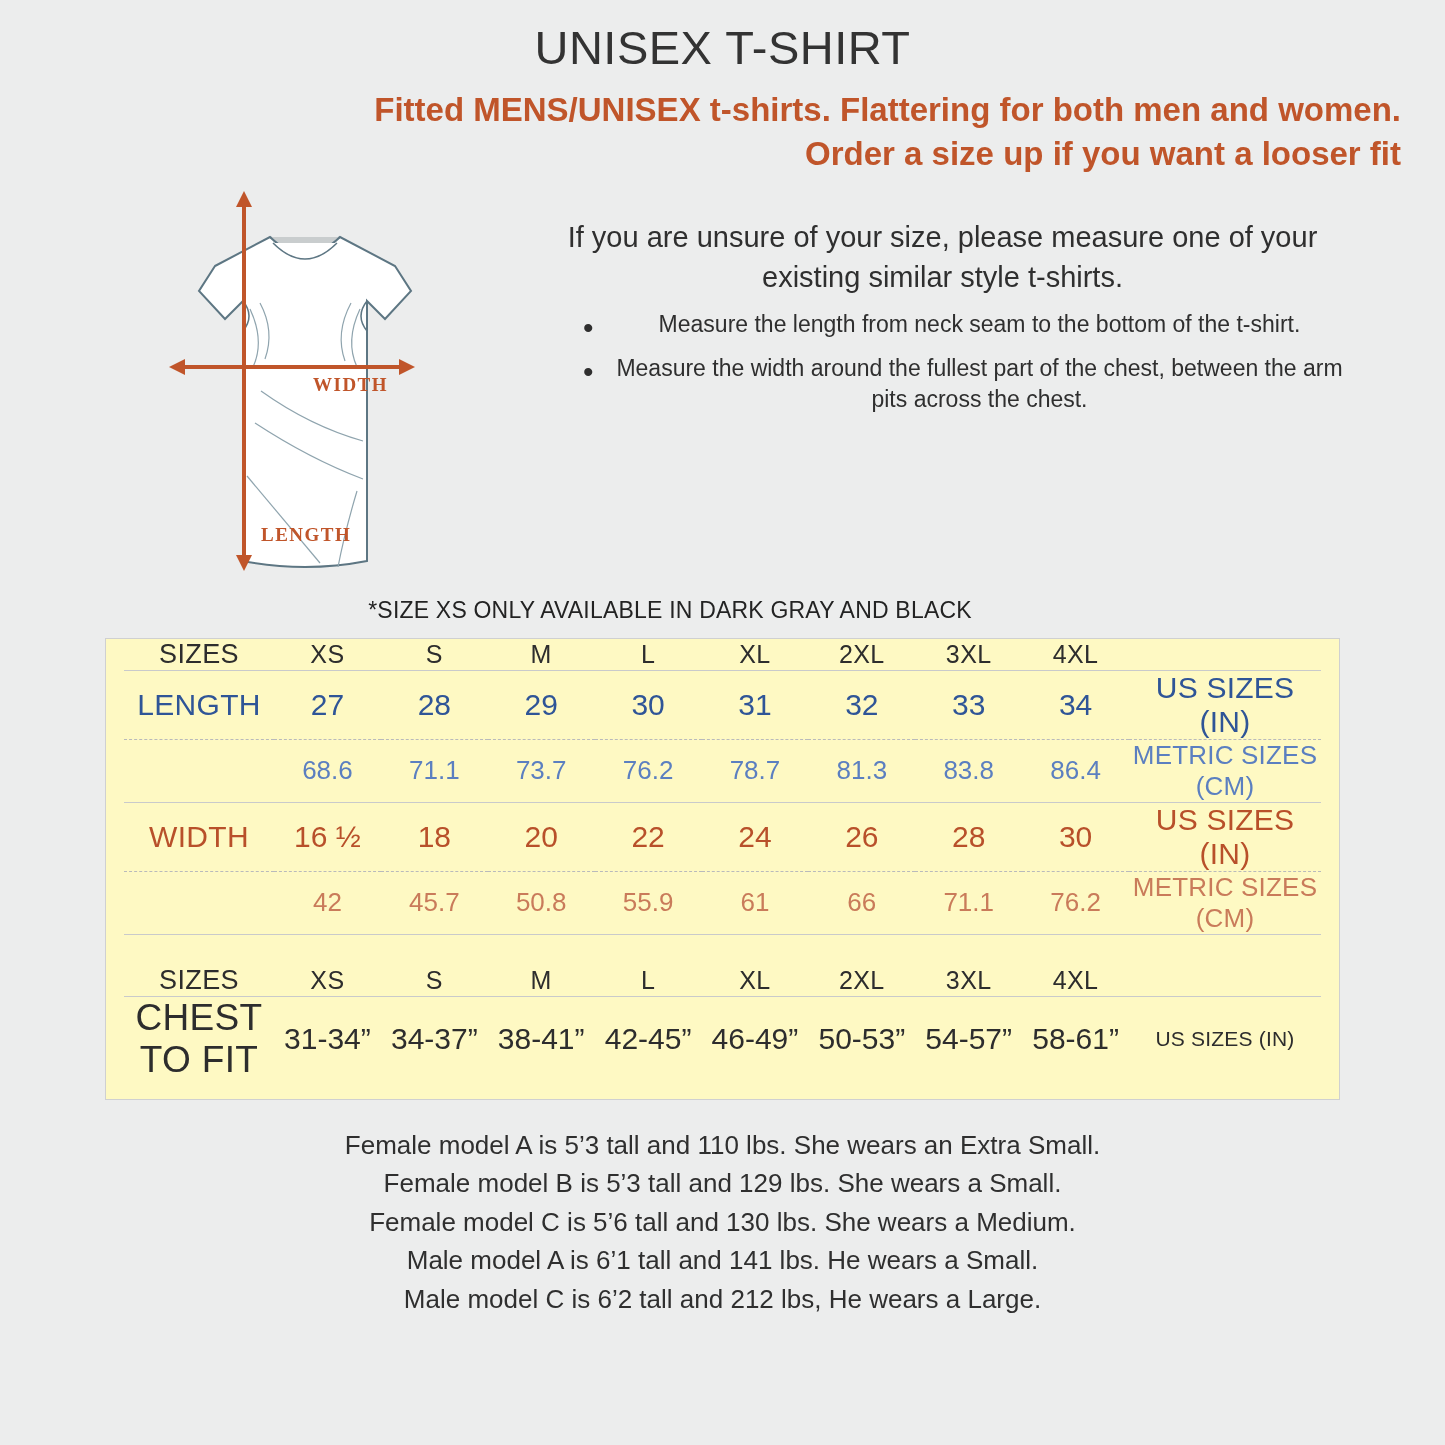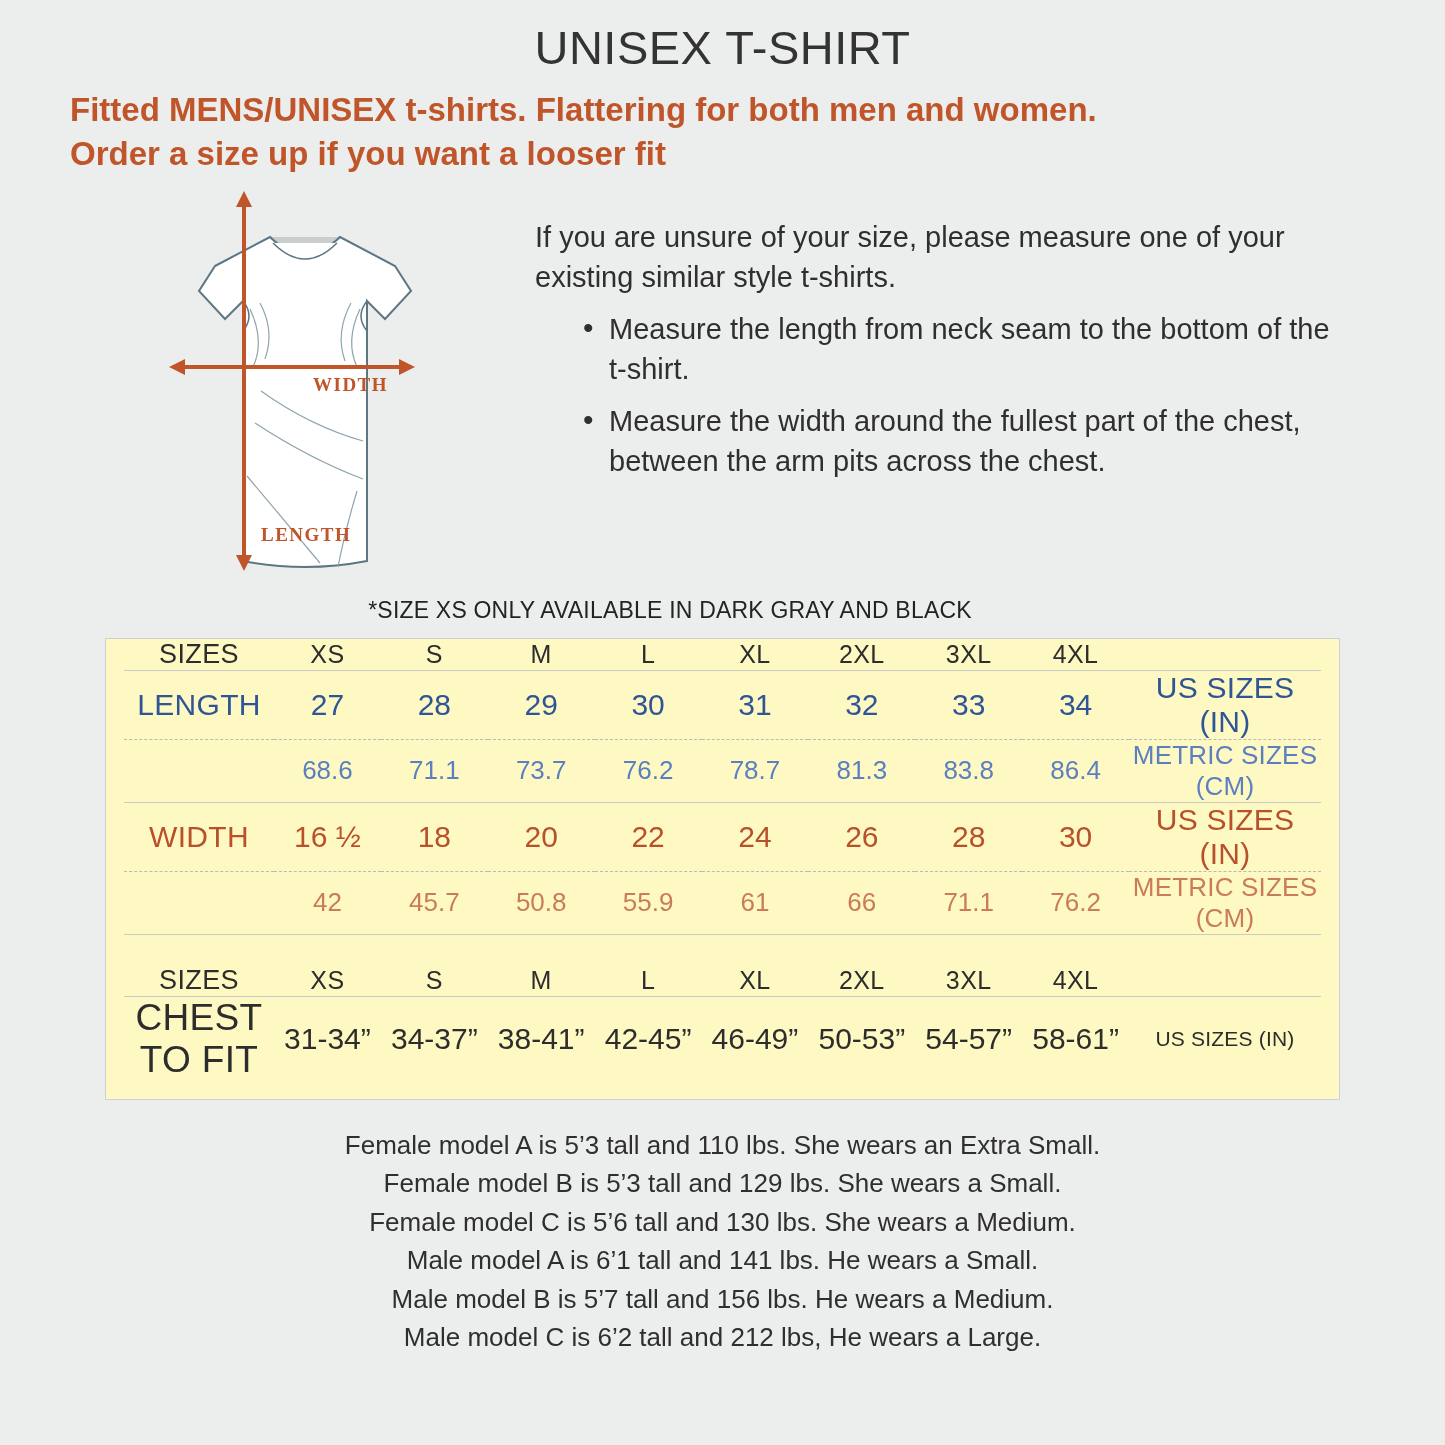--- a/index.html
+++ b/index.html
@@ -26,27 +26,27 @@
   .title {
     text-align: center;
     font-size: 47px;
     font-weight: 400;
     letter-spacing: 0.5px;
     color: #333;
     padding-top: 22px;
     line-height: 1.1;
   }
   .subtitle {
-    text-align: left;
+    text-align: right;
     color: #c0552a;
     font-weight: bold;
     font-size: 33px;
     line-height: 1.35;
     margin-top: 14px;
-    padding: 0 70px;
+    padding: 0 44px;
   }
 
   
   .mid {
     display: flex;
     align-items: flex-start;
     margin-top: 14px;
     padding-left: 95px;
   }
   .shirt-wrap {
@@ -55,35 +55,36 @@
     position: relative;
     height: 400px;
   }
   .shirt-wrap svg { display: block; }
 
   .instructions {
     flex: 1;
     padding-left: 20px;
     padding-right: 95px;
     padding-top: 26px;
+    text-align: center;
   }
   .instructions p {
     margin: 0;
     font-size: 29px;
     line-height: 1.38;
     color: #2f2f2f;
   }
   .instructions ul {
     margin: 8px 0 0 0;
     padding-left: 48px;
     list-style: none;
   }
   .instructions li {
     position: relative;
-    font-size: 29px;
+    font-size: 23px;
     line-height: 1.38;
     color: #2f2f2f;
     margin-top: 12px;
     padding-left: 26px;
   }
   .instructions li::before {
     content: "\2022";
     position: absolute;
     left: 0;
     top: -2px;
@@ -371,17 +372,16 @@
         </tr>
       </tbody>
     </table>
   </div>
 
   <div class="footer">
     <div>Female model A is 5’3 tall and 110 lbs. She wears an Extra Small.</div>
     <div>Female model B is 5’3 tall and 129 lbs. She wears a Small.</div>
     <div>Female model C is 5’6 tall and 130 lbs. She wears a Medium.</div>
     <div>Male model A is 6’1 tall and 141 lbs. He wears a Small.</div>
-    <div>Male model B is 5’7 tall and 156 lbs. He wears a Medium.</div>
     <div>Male model C is 6’2 tall and 212 lbs, He wears a Large.</div>
   </div>
 
 </div>
 
 </body></html>

